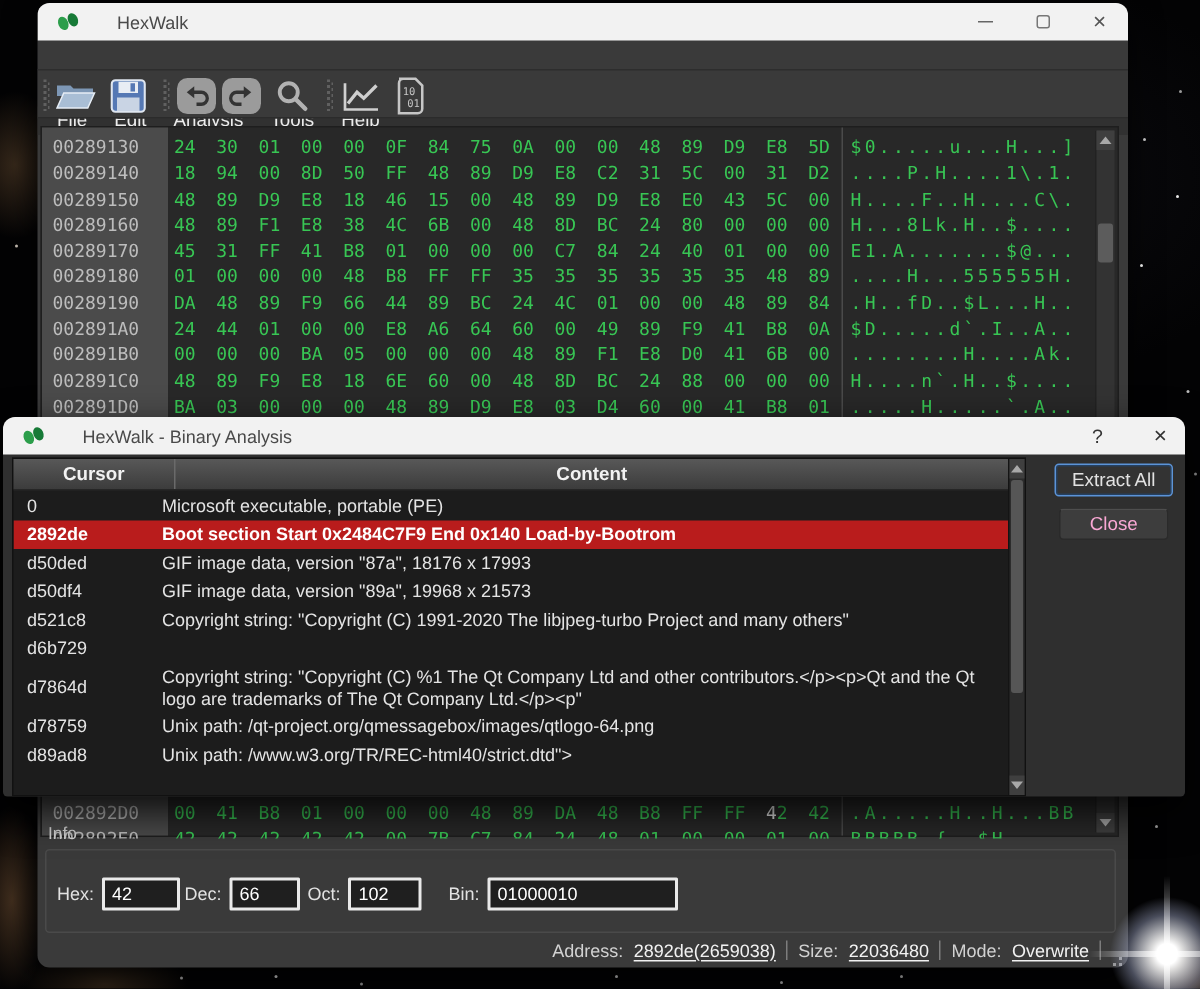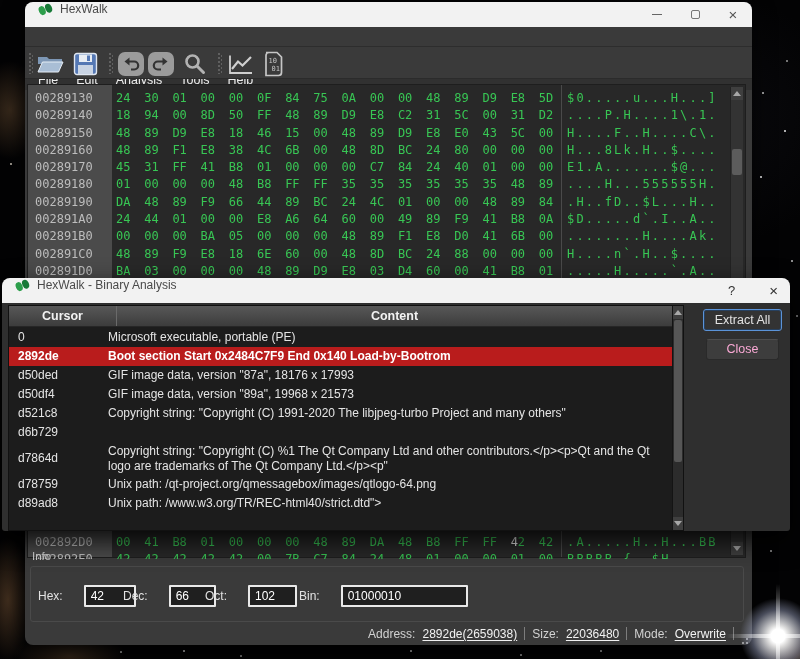--- a/index.html
+++ b/index.html
@@ -24,21 +24,21 @@
   .big-star{position:absolute;left:740px;top:598px;width:76px;height:76px;z-index:40;pointer-events:none;
     background:radial-gradient(circle,#fff 0 7px,rgba(255,255,255,.85) 11px,rgba(205,215,255,.35) 26px,transparent 38px);}
   .big-star::before{content:"";position:absolute;left:-14px;top:36px;width:104px;height:4px;
     background:linear-gradient(90deg,transparent,rgba(255,255,255,.8),transparent);}
   .big-star::after{content:"";position:absolute;left:36px;top:-14px;width:4px;height:104px;
     background:linear-gradient(180deg,transparent,rgba(255,255,255,.8),transparent);}
 
   
   .main-window{position:absolute;left:25px;top:2px;width:727px;height:643px;z-index:2;
     background:#3a3a3a;border-radius:8px;overflow:hidden;box-shadow:0 8px 22px rgba(0,0,0,.7);}
-  .titlebar{position:absolute;left:0;top:0;right:0;height:25px;background:#f2f2f2;display:flex;}
+  .titlebar{position:absolute;left:0;top:0;right:0;height:25px;background:#f2f2f2;display:flex;align-items:center;gap:18px;}
   .titlebar .logo{margin-left:12px;width:17px;height:15px;flex:none;}
   .titlebar .wtitle{margin-left:6px;font-size:12px;color:#4a4a4a;}
   .win-controls{position:absolute;right:0;top:0;height:25px;display:flex;}
   .wbtn{width:38px;height:25px;display:flex;align-items:center;justify-content:center;color:#555;}
   .min-glyph{width:10px;height:1px;background:#666;display:block;}
   .max-glyph{width:9px;height:9px;border:1px solid #777;border-radius:2px;display:block;}
   .x-glyph{font-size:15px;line-height:15px;color:#555;}
 
   .menubar{position:absolute;left:0;top:25px;right:0;height:19px;background:#313131;display:flex;align-items:center;padding-left:4px;margin-top:44px;}
   .menu-item{color:#ececec;font-size:12.5px;padding:0 9px;height:19px;line-height:19px;}
@@ -69,21 +69,21 @@
   .vscroll{position:absolute;top:2px;right:2px;bottom:2px;width:13px;background:#333;border-left:1px solid #222;}
   .sb-btn{position:absolute;left:0;width:12px;height:13px;background:#3f3f3f;display:flex;align-items:center;justify-content:center;}
   .sb-up{top:0;} .sb-down{bottom:0;}
   .tri-up{width:0;height:0;border-left:4px solid transparent;border-right:4px solid transparent;border-bottom:5px solid #a8a8a8;}
   .tri-down{width:0;height:0;border-left:4px solid transparent;border-right:4px solid transparent;border-top:5px solid #a8a8a8;}
   .hex-thumb{position:absolute;left:1px;top:62px;width:10px;height:26px;background:#5c5c5c;border-radius:2px;}
 
   
   .info-label{position:absolute;left:7px;top:548px;font-size:11.5px;color:#d6d6d6;}
   .info-box{position:absolute;left:5px;top:564px;width:714px;height:56px;border:1px solid #4a4a4a;border-radius:3px;}
-  .ifield{position:absolute;top:18px;display:flex;align-items:center;gap:21px;height:22px;justify-content:center;}
+  .ifield{position:absolute;top:18px;display:flex;align-items:center;gap:5px;height:22px;justify-content:center;}
   .ilabel{font-size:12px;color:#e2e2e2;}
   .ibox{height:22px;background:#1f1f1f;border:2px solid #e9e9e9;border-radius:1px;color:#fff;
     font-size:12px;line-height:18px;padding:0 5px;}
   .f0{left:7px;}  .f0 .ibox{width:52px;}
   .f1{left:92px;} .f1 .ibox{width:47px;}
   .f2{left:174px;}.f2 .ibox{width:49px;}
   .f3{left:268px;}.f3 .ibox{width:127px;}
 
   
   .statusbar{position:absolute;left:0;right:0;bottom:0;height:23px;display:flex;align-items:center;

